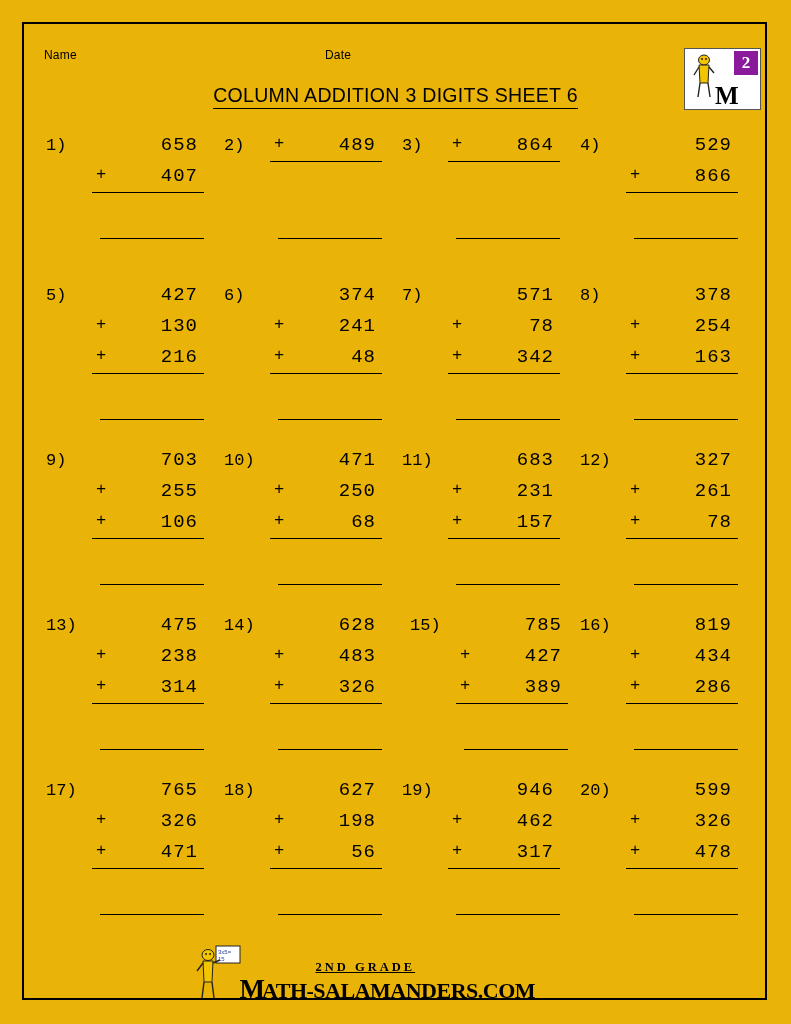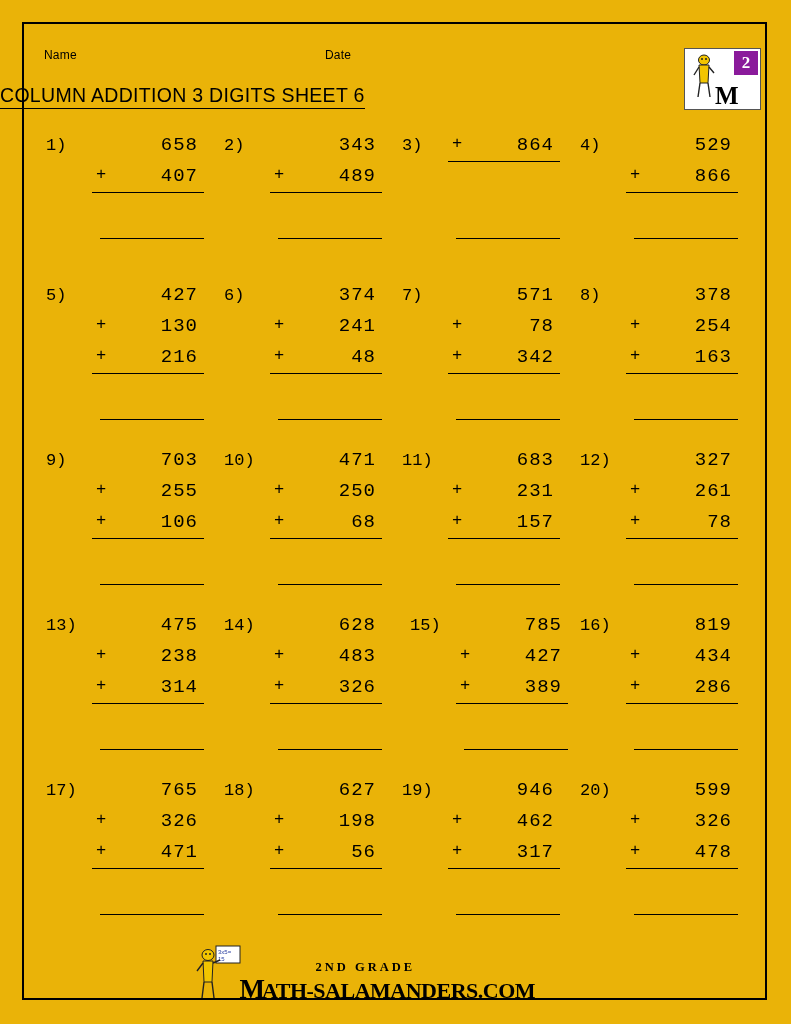--- a/index.html
+++ b/index.html
@@ -91,20 +91,21 @@
     font-weight: bold;
     font-family: "Liberation Serif", serif;
     letter-spacing: -2px;
     line-height: 25px;
   }
   .title {
     position: absolute;
     left: 0;
     top: 84px;
     width: 791px;
+    text-align: center;
     font-size: 19.5px;
     font-family: "Liberation Sans", sans-serif;
     letter-spacing: 0.3px;
   }
   .title span {
     border-bottom: 1px solid #000;
     padding-bottom: 2px;
   }
 
   
@@ -188,20 +189,21 @@
     height: 56px;
   }
   .foot-grade {
     position: absolute;
     left: 120px;
     top: 22px;
     font-size: 12.5px;
     font-weight: bold;
     letter-spacing: 3px;
     font-family: "Liberation Serif", serif;
+    text-decoration: underline;
   }
   .foot-url {
     position: absolute;
     left: 44px;
     top: 36px;
     font-size: 22px;
     font-weight: bold;
     font-family: "Liberation Serif", serif;
     letter-spacing: -0.5px;
   }
@@ -247,23 +249,20 @@
             <div class="line ruled">
               <span class="plus">+</span>
               <span class="operand">407</span>
             </div>
             <div class="answerline" style="top: 108px;"></div>
           </div>
         </div>
         <div class="prob" style="left: 178px;">
           <div class="num">2)</div>
           <div class="stack">
-            <div class="line">
-              <span class="operand">343</span>
-            </div>
             <div class="line ruled">
               <span class="plus">+</span>
               <span class="operand">489</span>
             </div>
             <div class="answerline" style="top: 108px;"></div>
           </div>
         </div>
         <div class="prob" style="left: 356px;">
           <div class="num">3)</div>
           <div class="stack">

